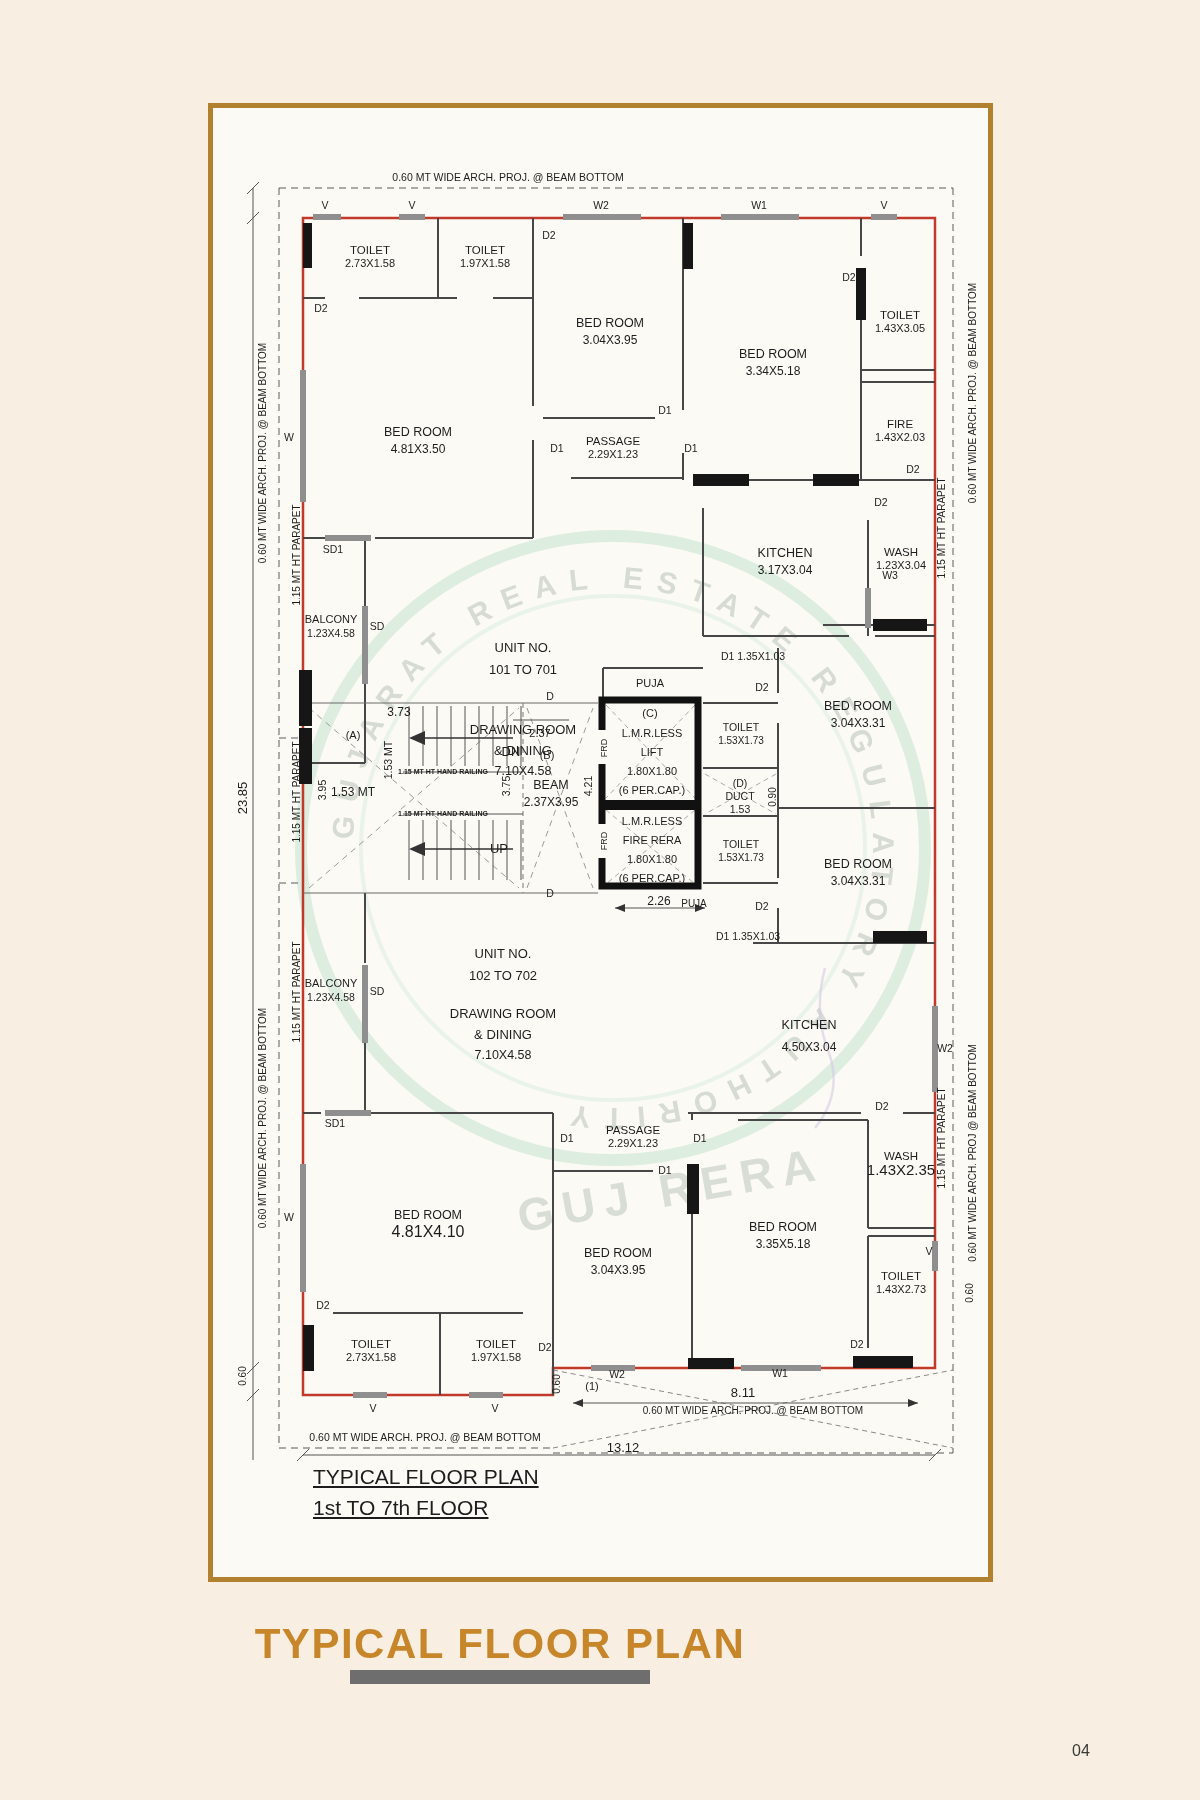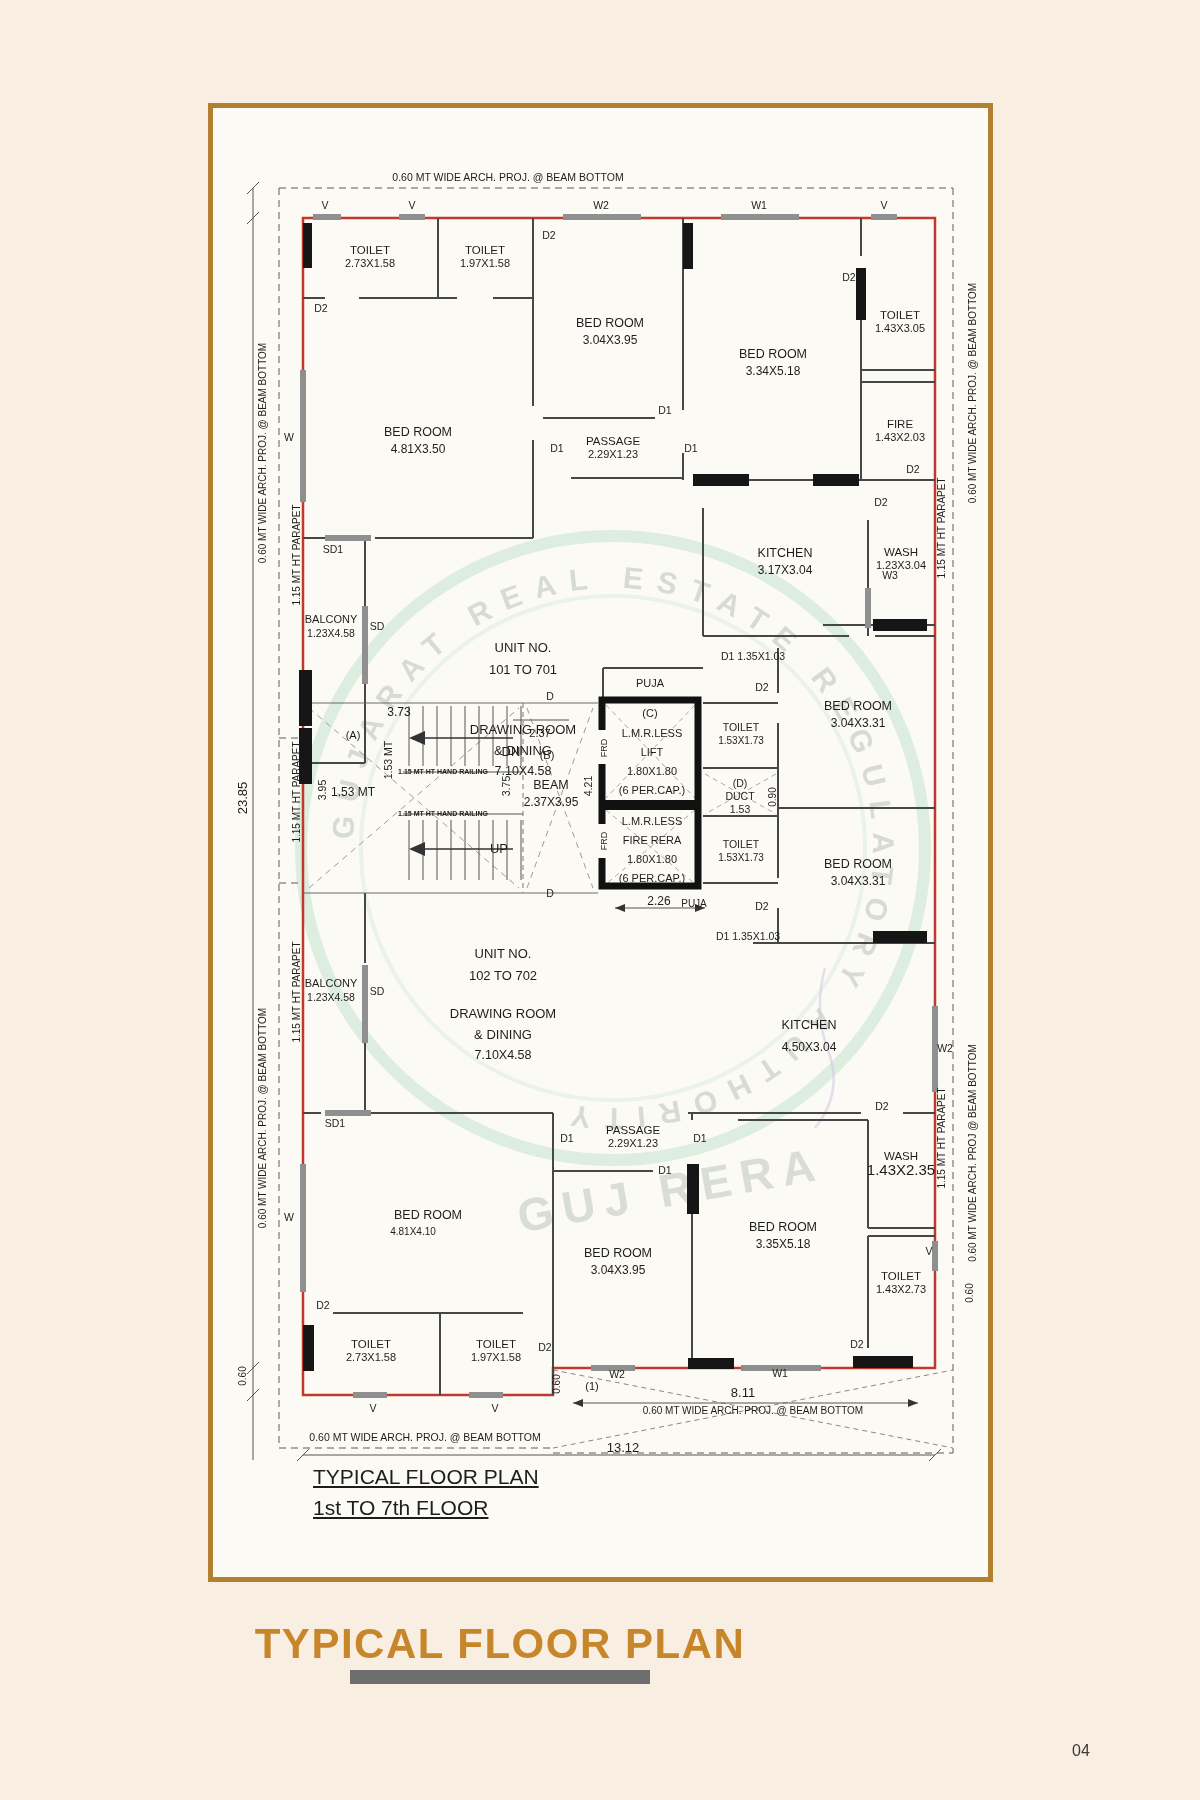--- a/index.html
+++ b/index.html
@@ -240,21 +240,21 @@
         <div class="lbl" style="left: 596px; top: 918px; font-size: 12.5px; transform: translate(-50%, -50%);">KITCHEN</div>
         <div class="lbl" style="left: 596px; top: 939px; font-size: 12px; transform: translate(-50%, -50%);">4.50X3.04</div>
         <div class="lbl" style="left: 732px; top: 941px; transform: translate(-50%, -50%);">W2</div>
         <div class="lbl" style="left: 122px; top: 1016px; transform: translate(-50%, -50%);">SD1</div>
         <div class="lbl" style="left: 354px; top: 1031px; transform: translate(-50%, -50%);">D1</div>
         <div class="lbl" style="left: 420px; top: 1022px; font-size: 11.5px; transform: translate(-50%, -50%);">PASSAGE</div>
         <div class="lbl" style="left: 420px; top: 1036px; font-size: 11px; transform: translate(-50%, -50%);">2.29X1.23</div>
         <div class="lbl" style="left: 669px; top: 999px; transform: translate(-50%, -50%);">D2</div>
         <div class="lbl" style="left: 487px; top: 1031px; transform: translate(-50%, -50%);">D1</div>
         <div class="lbl" style="left: 215px; top: 1108px; font-size: 12.5px; transform: translate(-50%, -50%);">BED ROOM</div>
-        <div class="lbl" style="left: 200px; top: 1124px; font-size: 10px; transform: translate(-50%, -50%);">4.81X4.10</div>
+        <div class="lbl" style="left: 215px; top: 1124px; font-size: 16px; transform: translate(-50%, -50%);">4.81X4.10</div>
         <div class="lbl" style="left: 76px; top: 1110px; transform: translate(-50%, -50%);">W</div>
         <div class="lbl" style="left: 405px; top: 1146px; font-size: 12.5px; transform: translate(-50%, -50%);">BED ROOM</div>
         <div class="lbl" style="left: 405px; top: 1162px; font-size: 12px; transform: translate(-50%, -50%);">3.04X3.95</div>
         <div class="lbl" style="left: 452px; top: 1063px; transform: translate(-50%, -50%);">D1</div>
         <div class="lbl" style="left: 570px; top: 1120px; font-size: 12.5px; transform: translate(-50%, -50%);">BED ROOM</div>
         <div class="lbl" style="left: 570px; top: 1136px; font-size: 12px; transform: translate(-50%, -50%);">3.35X5.18</div>
         <div class="lbl" style="left: 688px; top: 1048px; font-size: 11.5px; transform: translate(-50%, -50%);">WASH</div>
         <div class="lbl" style="left: 688px; top: 1062px; font-size: 15px; transform: translate(-50%, -50%);">1.43X2.35</div>
         <div class="lbl" style="left: 688px; top: 1168px; font-size: 11.5px; transform: translate(-50%, -50%);">TOILET</div>
         <div class="lbl" style="left: 688px; top: 1182px; font-size: 11px; transform: translate(-50%, -50%);">1.43X2.73</div>

